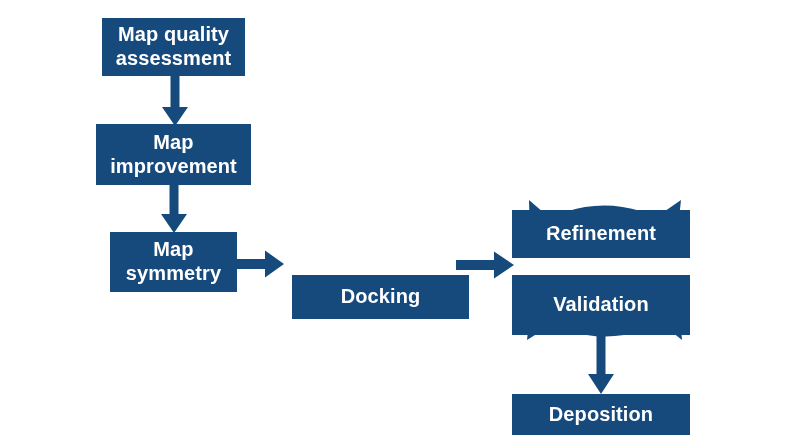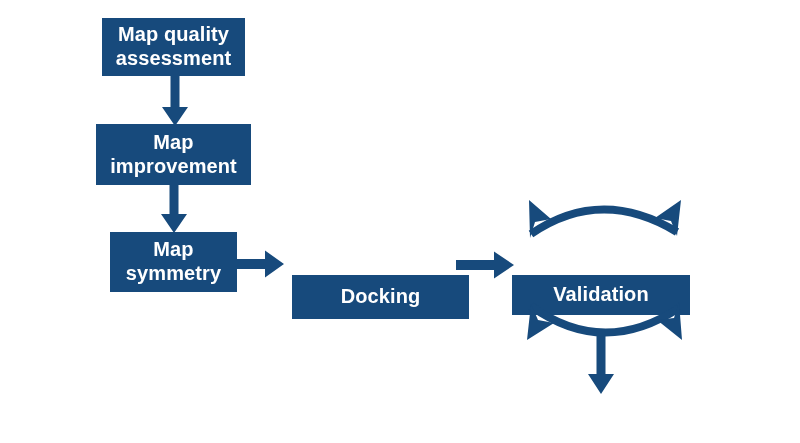--- a/index.html
+++ b/index.html
@@ -59,23 +59,25 @@
 
   <div class="node" style="left:96px; top:124px; width:155px; height:61px;">Map
 improvement</div>
 
   <div class="node" style="left:110px; top:232px; width:127px; height:60px;">Map
 symmetry</div>
 
 
   <div class="node" style="left:292px; top:275px; width:177px; height:44px;">Docking</div>
 
+  <div class="node" style="left:512px; top:210px; width:178px; height:48px;">Refinement</div>
 
-  <div class="node" style="left:512px; top:275px; width:178px; height:40px;">Validation</div>
+  <div class="node" style="left:512px; top:275px; width:178px; height:60px;">Validation</div>
 
+  <div class="node" style="left:512px; top:394px; width:178px; height:41px;">Deposition</div>
 
   <svg class="arrow-svg" style="left:160px; top:74px;" width="30" height="54" viewBox="0 0 30 54">
     <path class="blue-fill" d="M10.5 0 H19.5 V33 H28 L15 52 L2 33 H10.5 Z"></path>
   </svg>
 
   <svg class="arrow-svg" style="left:159px; top:183px;" width="30" height="52" viewBox="0 0 30 52">
     <path class="blue-fill" d="M10.5 0 H19.5 V31 H28 L15 50 L2 31 H10.5 Z"></path>
   </svg>
 
   <svg class="arrow-svg" style="left:235px; top:249px;" width="50" height="30" viewBox="0 0 50 30">

